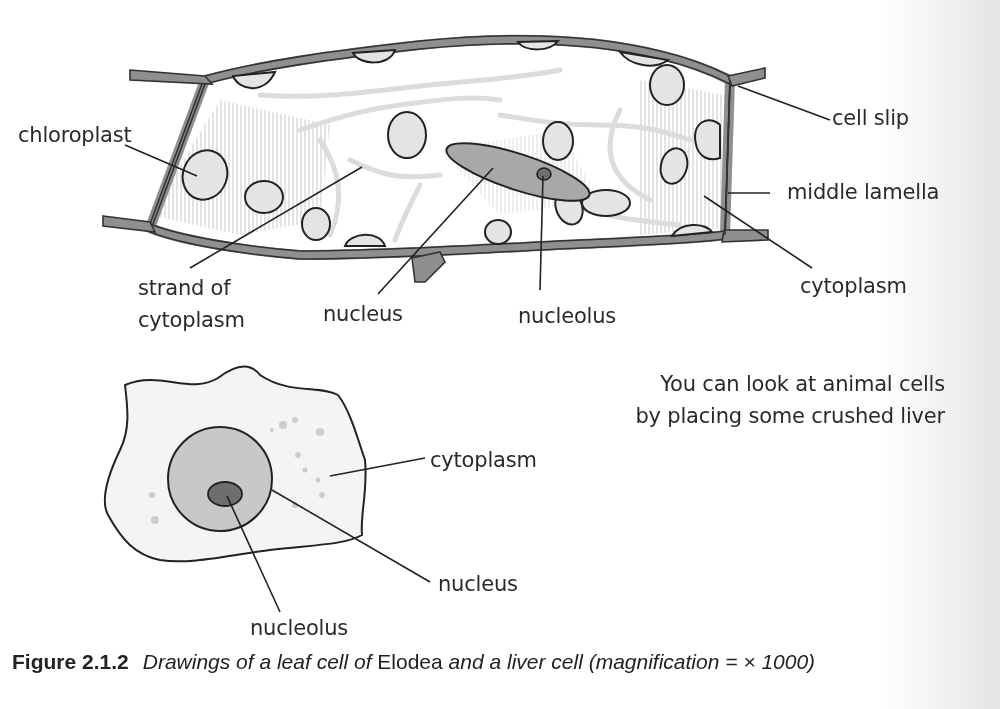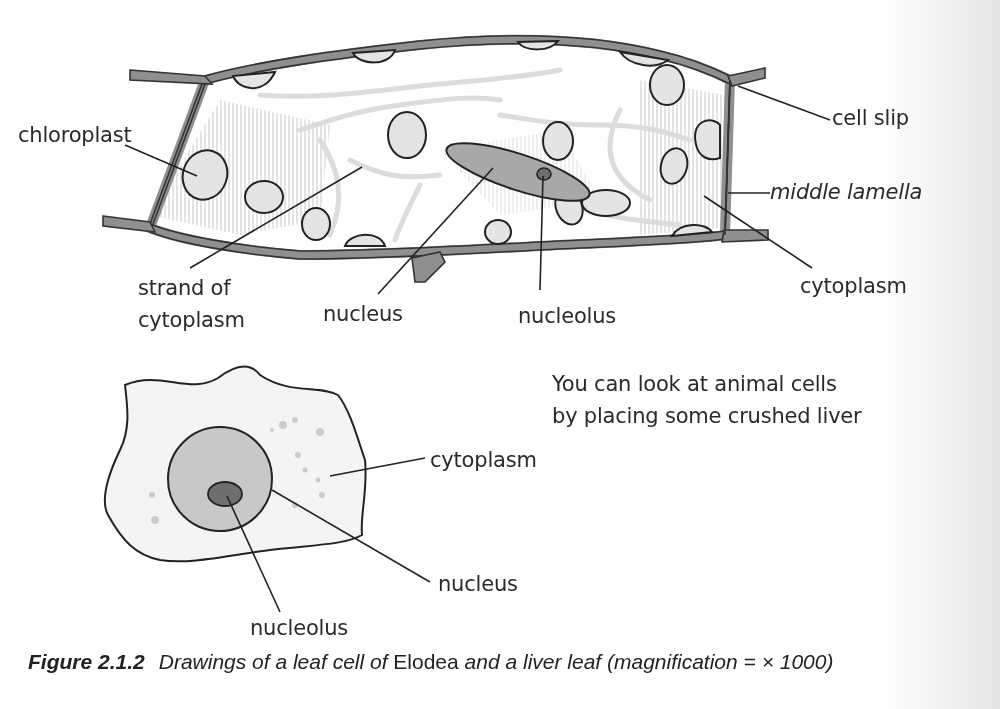--- a/index.html
+++ b/index.html
@@ -4,24 +4,24 @@
 <style>
   html, body { margin:0; padding:0; }
   body {
     width:1000px; height:709px; overflow:hidden; position:relative;
     background: linear-gradient(90deg, #ffffff 0%, #ffffff 88%, #f2f2f2 94%, #e4e4e4 100%);
     font-family: "DejaVu Sans", sans-serif;
     color:#222;
   }
   svg.fig { position:absolute; left:0; top:0; }
   .lbl { position:absolute; font-size:21px; color:#2a2a2a; white-space:nowrap; line-height:1.2; letter-spacing:-0.2px; }
-  .para { position:absolute; left:552px; top:368px; width:340px; font-size:21px; line-height:32px; color:#2a2a2a; letter-spacing:-0.2px; }
+  .para { position:absolute; left:605px; top:368px; width:340px; font-size:21px; line-height:32px; color:#2a2a2a; letter-spacing:-0.2px;text-align:right; }
   .para span { display:block; white-space:nowrap; }
   .caption { position:absolute; left:12px; top:650px; font-size:21px; color:#222; white-space:nowrap; font-family:"Liberation Sans", sans-serif; }
-  .caption .fignum { font-weight:bold; font-style:italic; margin-right:14px;margin-left:16px; }
+  .caption .fignum { font-weight:bold; margin-right:14px; }
   .caption .it { font-style:italic; }
 </style>
 </head>
 <body>
 
 <svg class="fig" width="1000" height="709" viewBox="0 0 1000 709">
   <defs>
     <pattern id="hatch" width="4" height="4" patternUnits="userSpaceOnUse">
       <rect width="4" height="4" fill="#ffffff"></rect>
       <line x1="1" y1="0" x2="1" y2="4" stroke="#d6d6d6" stroke-width="1.4"></line>
@@ -119,33 +119,33 @@
     <g stroke="#222" stroke-width="1.6" fill="none">
       <line x1="330" y1="476" x2="425" y2="458"></line>
       <line x1="272" y1="490" x2="430" y2="582"></line>
       <line x1="227" y1="496" x2="280" y2="612"></line>
     </g>
   </g>
 </svg>
 
 <div class="lbl" style="left:18px;top:123px;">chloroplast</div>
 <div class="lbl" style="left:832px;top:106px;">cell slip</div>
-<div class="lbl" style="left:770px;top:180px;font-style:italic;">middle lamella</div>
+<div class="lbl" style="left:787px;top:180px;">middle lamella</div>
 <div class="lbl" style="left:800px;top:274px;">cytoplasm</div>
 <div class="lbl" style="left:138px;top:276px;">strand of</div>
 <div class="lbl" style="left:138px;top:308px;">cytoplasm</div>
 <div class="lbl" style="left:323px;top:302px;">nucleus</div>
 <div class="lbl" style="left:518px;top:304px;">nucleolus</div>
 
 <div class="lbl" style="left:430px;top:448px;">cytoplasm</div>
 <div class="lbl" style="left:438px;top:572px;">nucleus</div>
 <div class="lbl" style="left:250px;top:616px;">nucleolus</div>
 
 <div class="para">
   <span>You can look at animal cells</span>
   <span>by placing some crushed liver</span>
 </div>
 
 <div class="caption">
   <span class="fignum">Figure 2.1.2</span><span class="it">Drawings of a leaf cell of</span>
   <span>Elodea</span>
-  <span class="it">and a liver leaf (magnification = × 1000)</span>
+  <span class="it">and a liver cell (magnification = × 1000)</span>
 </div>
 
 </body></html>

